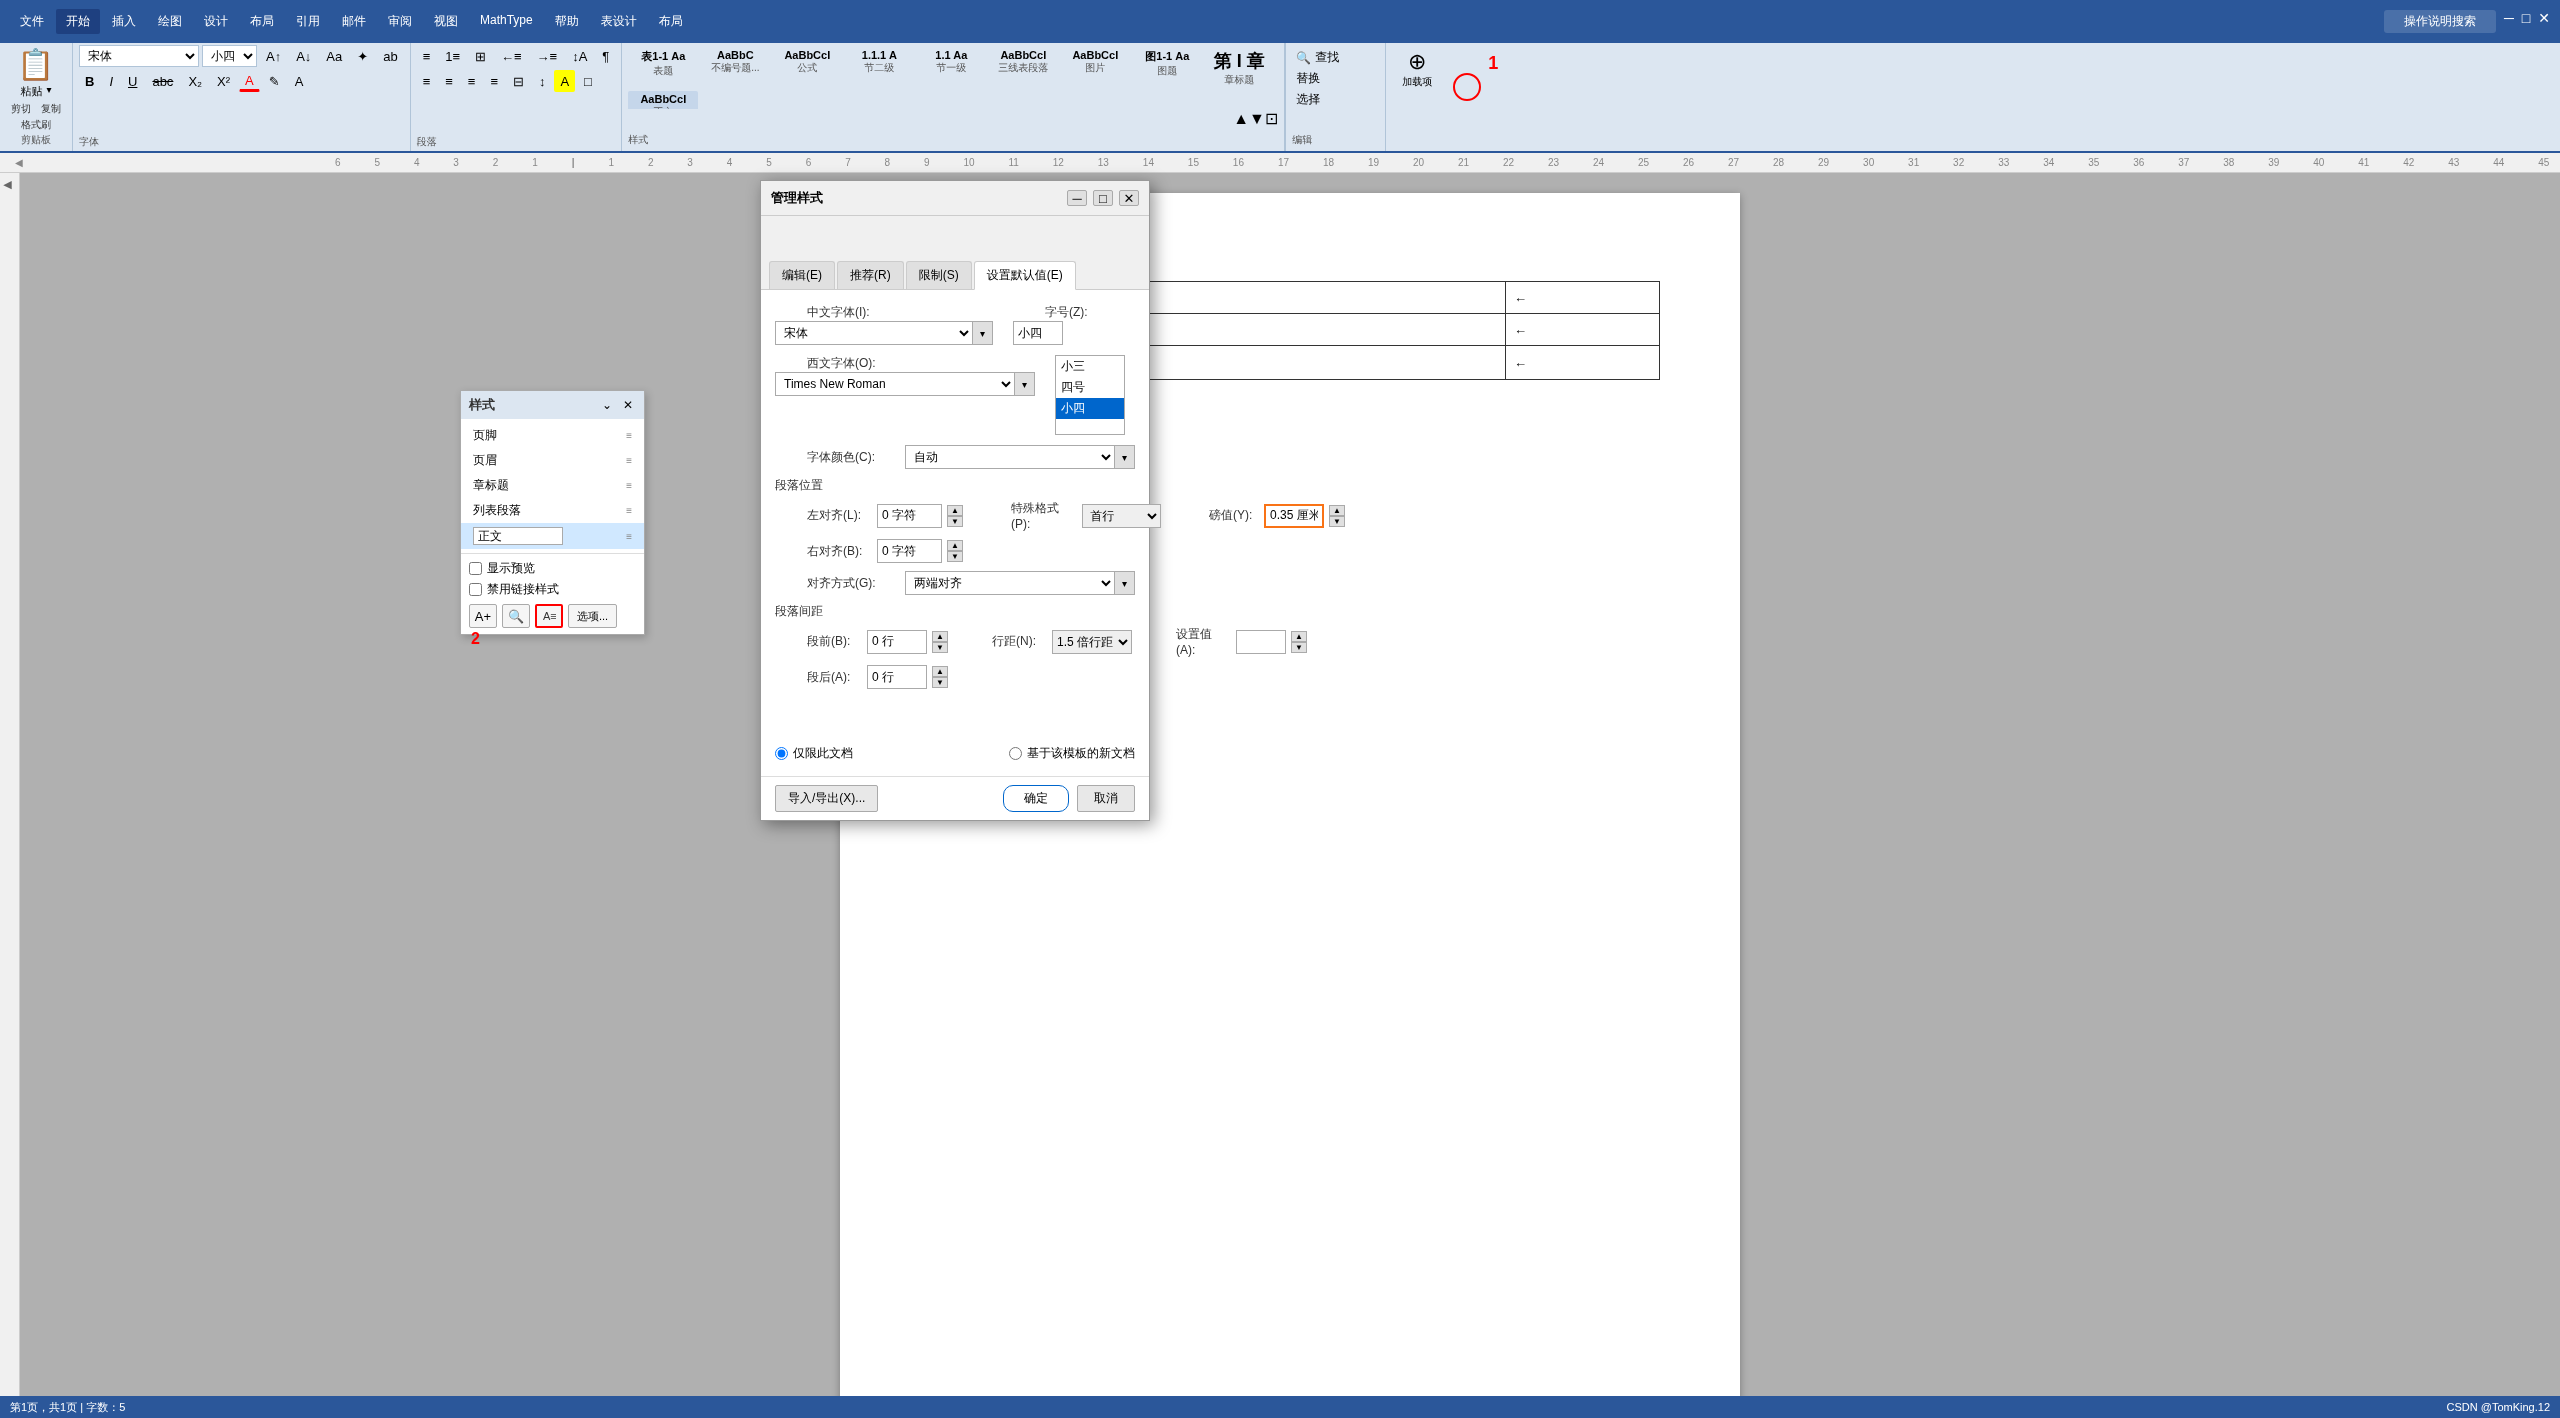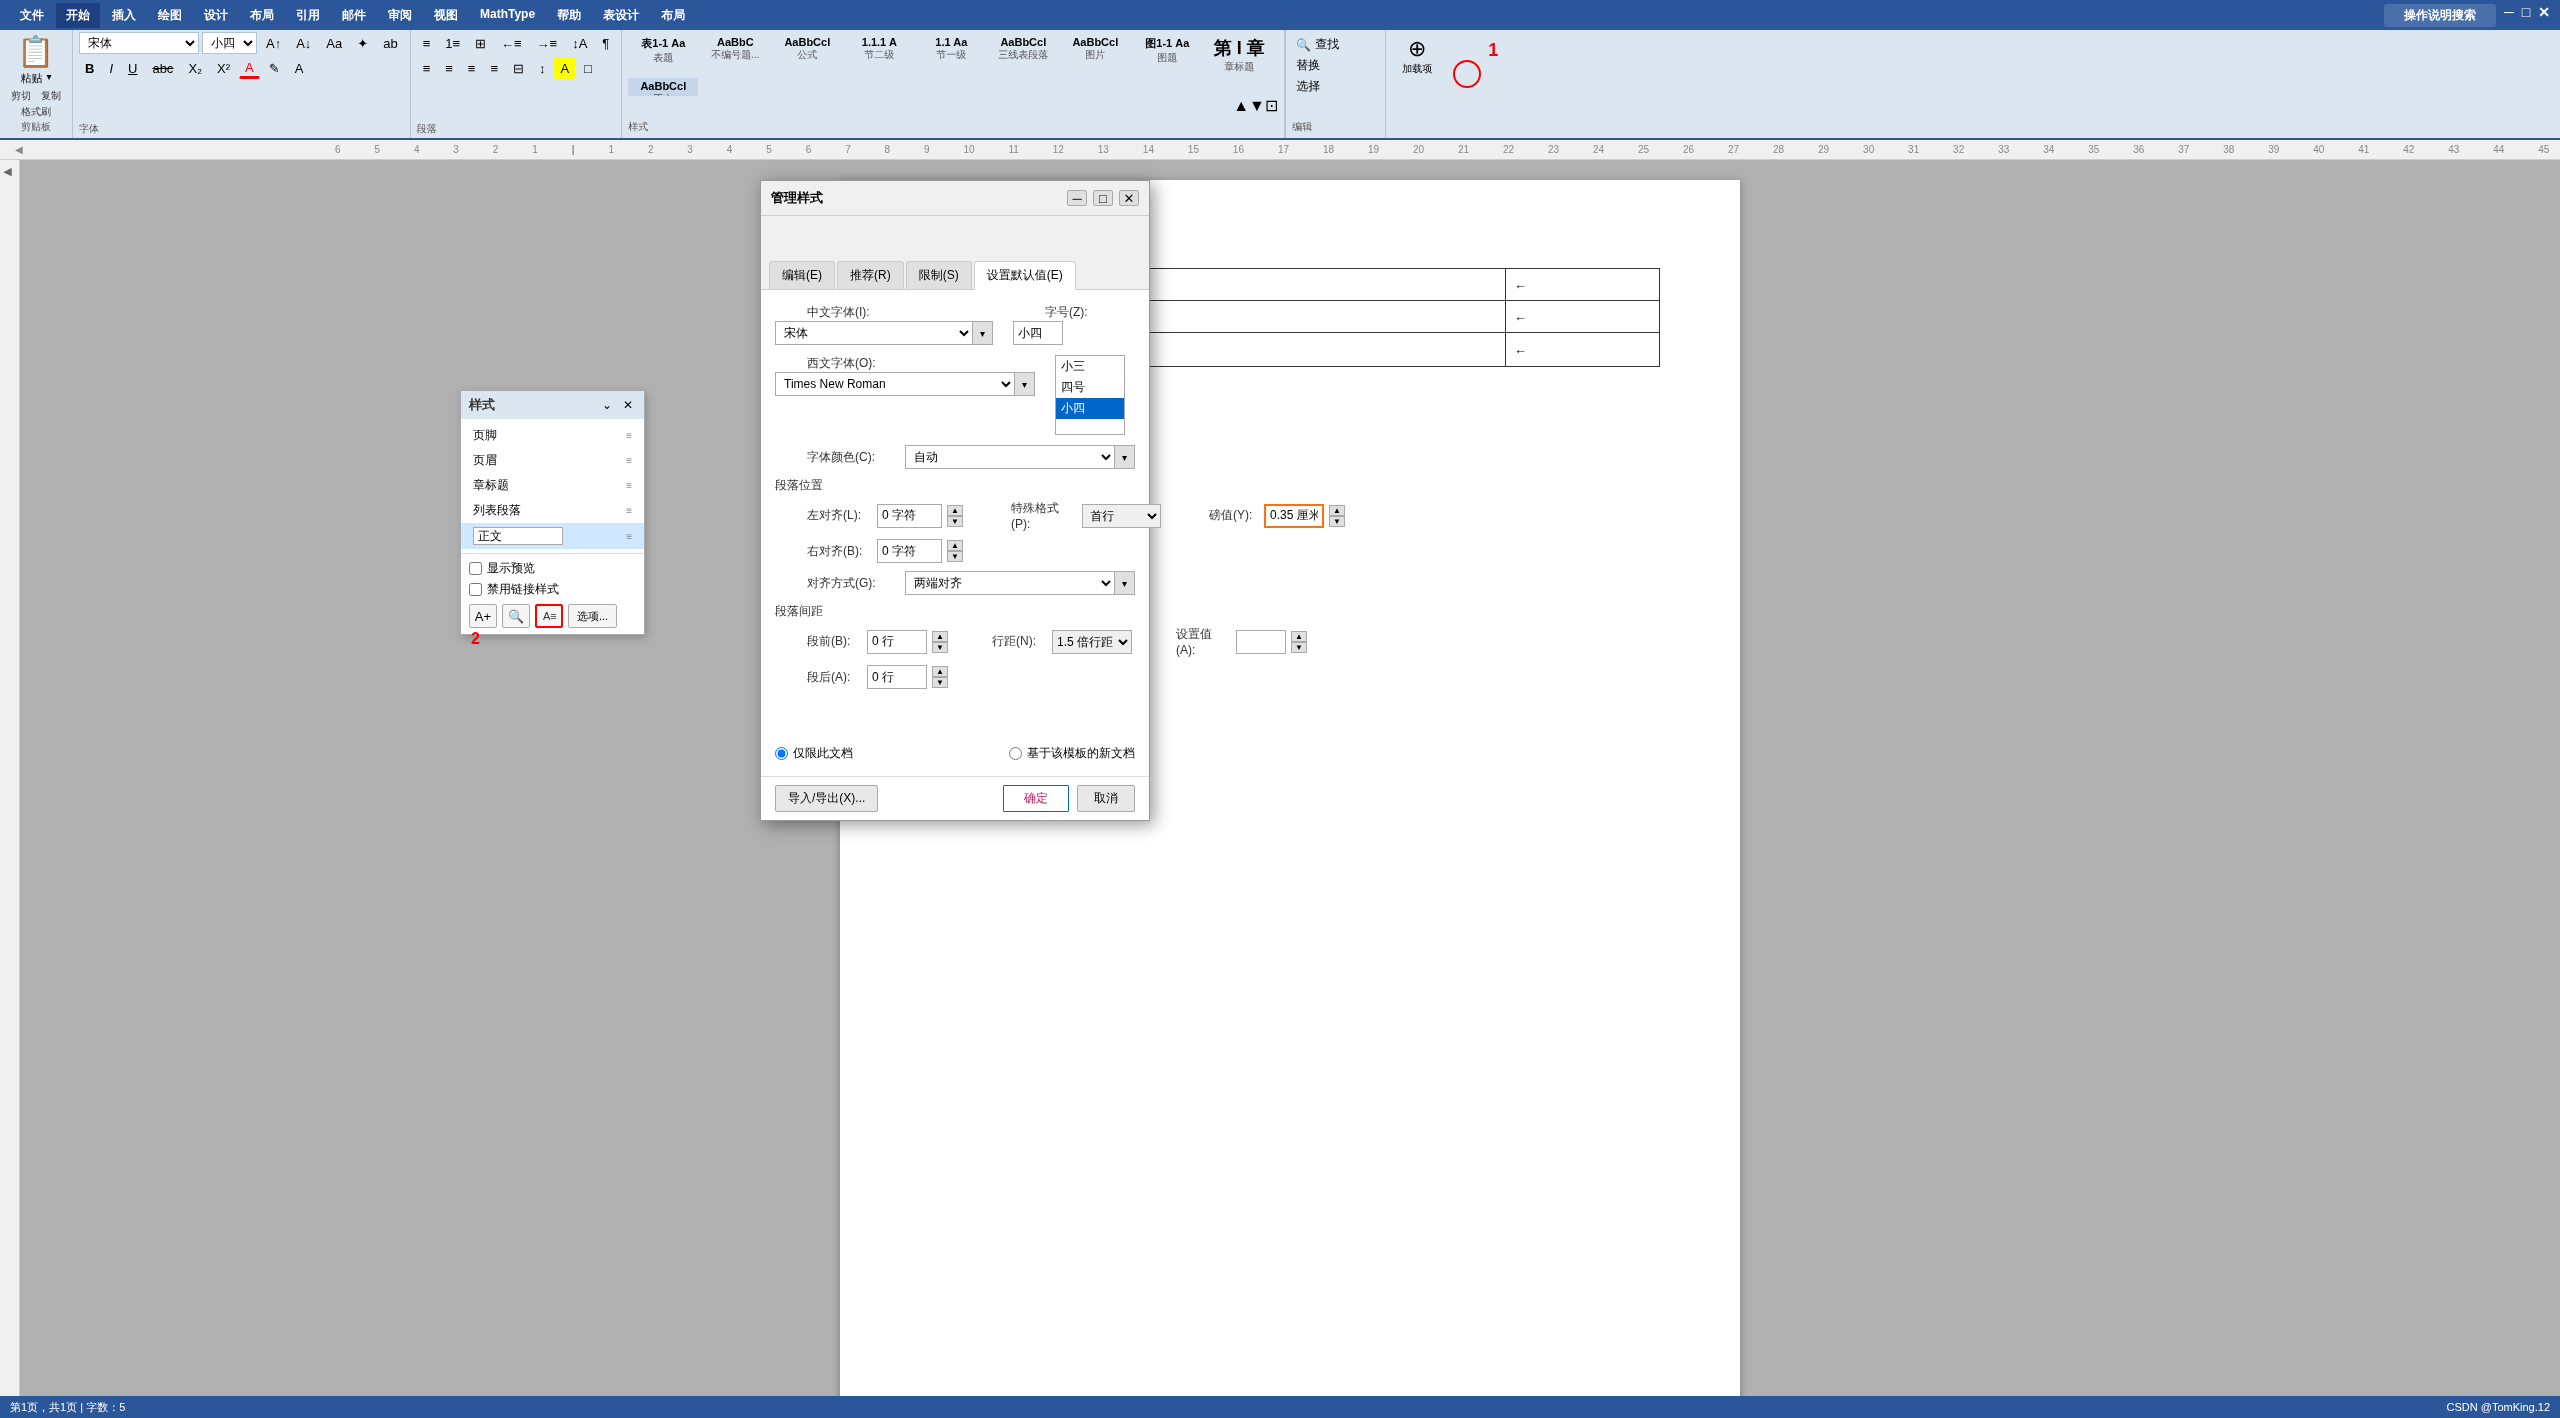--- a/index.html
+++ b/index.html
@@ -1,28 +1,27 @@
 <!DOCTYPE html>
 <html><head>
   <meta charset="utf-8">
   <style>
     * { box-sizing: border-box; margin: 0; padding: 0; font-family: 'Microsoft YaHei', SimSun, Arial, sans-serif; }
     body { background: #f0f0f0; width: 2560px; height: 1418px; overflow: hidden; font-size: 13px; }
 
     
     .title-bar {
-      height: 30px;
+      height: 43px;
       background: #2b579a;
       display: flex;
       align-items: center;
       padding: 0 10px;
       color: white;
       font-size: 12px;
       justify-content: space-between;
-      font-weight: bold;
     }
     .title-bar-left { display: flex; gap: 15px; }
     .title-bar-menu { display: flex; gap: 2px; }
     .title-bar-menu span {
       padding: 4px 10px;
       cursor: pointer;
       border-radius: 2px;
       font-size: 12px;
     }
     .title-bar-menu span.active { background: #1e4080; }
@@ -436,22 +435,22 @@
       cursor: pointer;
       font-size: 12px;
       border-radius: 2px;
     }
     .dialog-ok-btn {
       border: 1px solid #0066cc;
       background: white;
       padding: 4px 20px;
       cursor: pointer;
       font-size: 12px;
-      border-radius: 1px;
-      color: #be185d;
+      border-radius: 10px;
+      color: #000000;
     }
     .dialog-cancel-btn {
       border: 1px solid #aaa;
       background: #e8e8e8;
       padding: 4px 16px;
       cursor: pointer;
       font-size: 12px;
       border-radius: 2px;
     }
 

